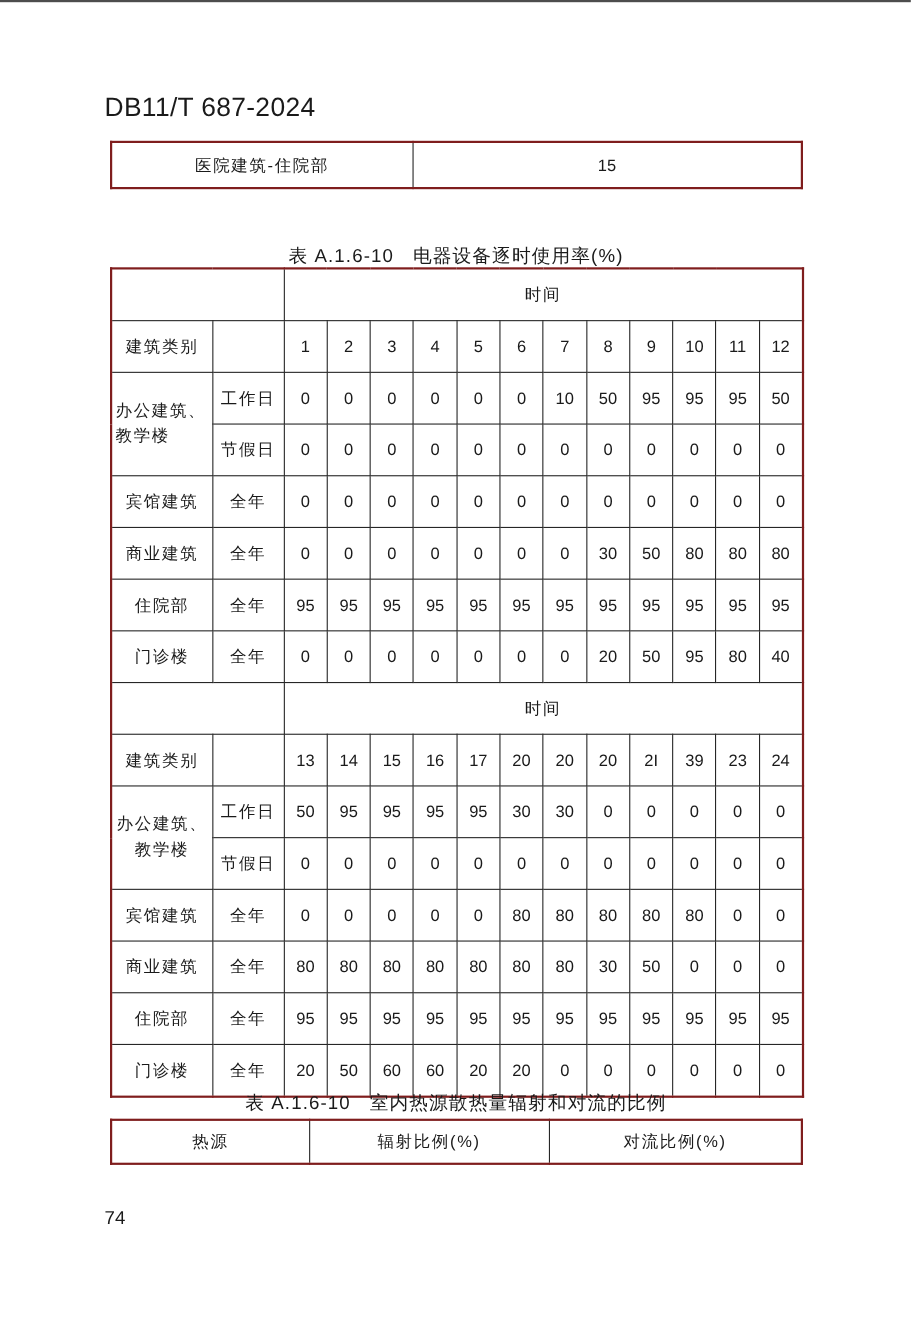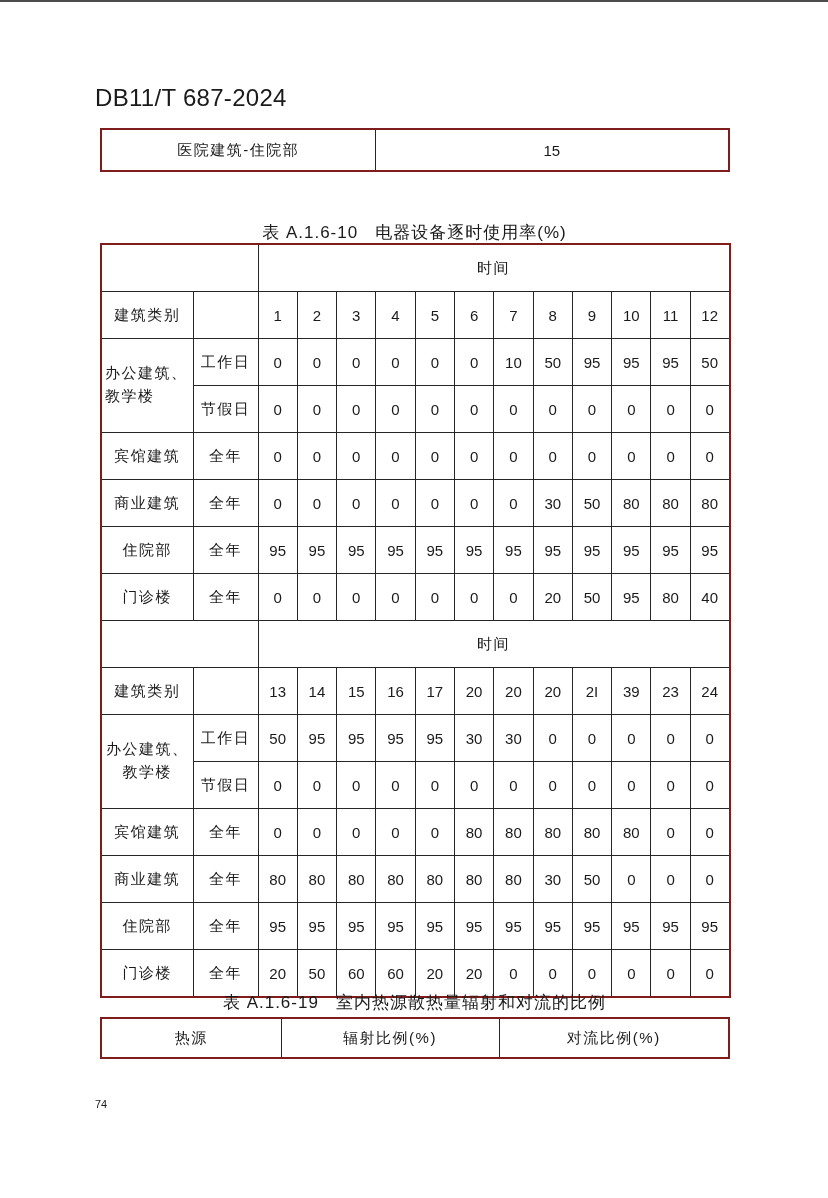--- a/index.html
+++ b/index.html
@@ -7,21 +7,21 @@
     width: 828px; height: 1198px;
     background: #ffffff;
     position: relative;
     font-family: "Liberation Sans", "DejaVu Sans", sans-serif;
     color: #1a1a1a;
     overflow: hidden;
   }
   .abs { position: absolute; }
   .scan-line { left: 0; top: 0; width: 828px; height: 2px; background: #4d4d4d; }
   .doc-code { left: 95px; top: 84px; font-size: 24px; letter-spacing: 0.3px; }
-  .page-num { left: 95px; top: 1098px; font-size: 11px; }
+  .page-num { left: 95px; top: 1098px; font-size: 17px; }
 
   table { border-collapse: collapse; table-layout: fixed; background: #fff; }
   td {
     border: 1.5px solid #262626;
     text-align: center; vertical-align: middle;
     font-size: 15px; padding: 0;
     overflow: hidden; white-space: nowrap;
   }
   .outer { border: 2px solid #7f1d1d; }
   .cjk { letter-spacing: 1.5px; }
@@ -318,21 +318,21 @@
     <td>0</td>
     <td>0</td>
     <td>0</td>
     <td>0</td>
     <td>0</td>
     <td>0</td>
   </tr>
 </tbody>
   </table>
 
-<div class="abs t11-title">表 A.1.6-19   室内热源散热量辐射和对流的比例</div>
+<div class="abs t11-title">表 A.1.6-10   室内热源散热量辐射和对流的比例</div>
 
 <table class="abs t11 outer">
   <colgroup>
       <col style="width:180px">
       <col style="width:218px">
       <col style="width:230px">
     </colgroup>
   <tbody>
       <tr>
     <td class="cjk">热源</td>

